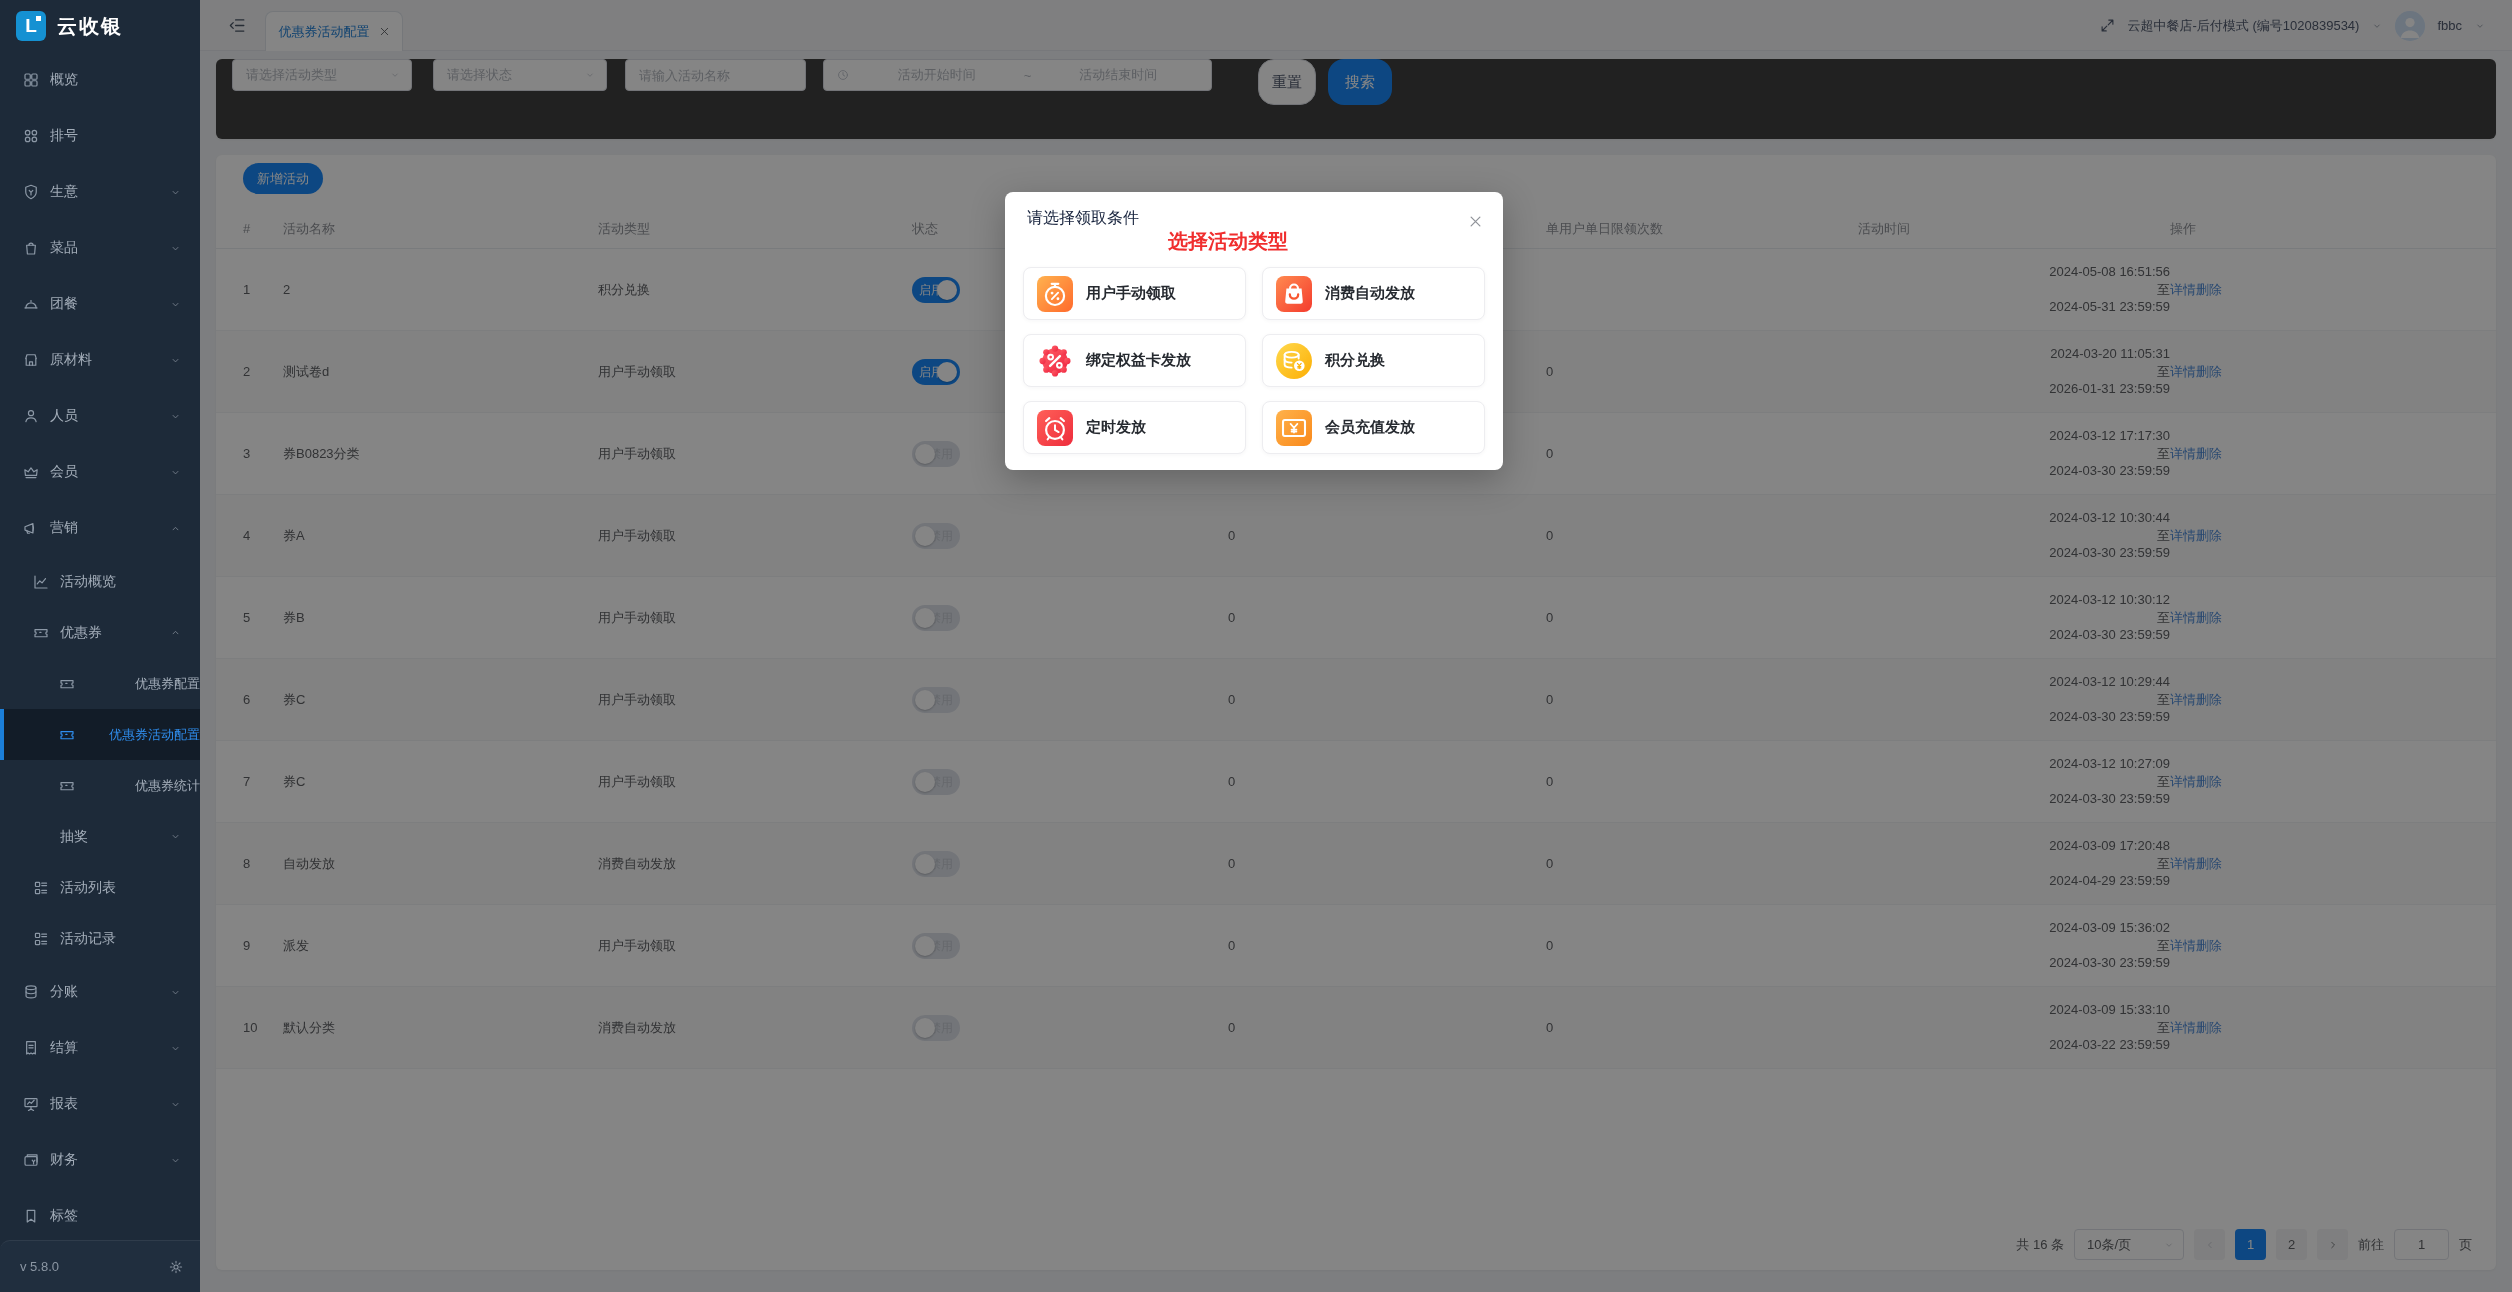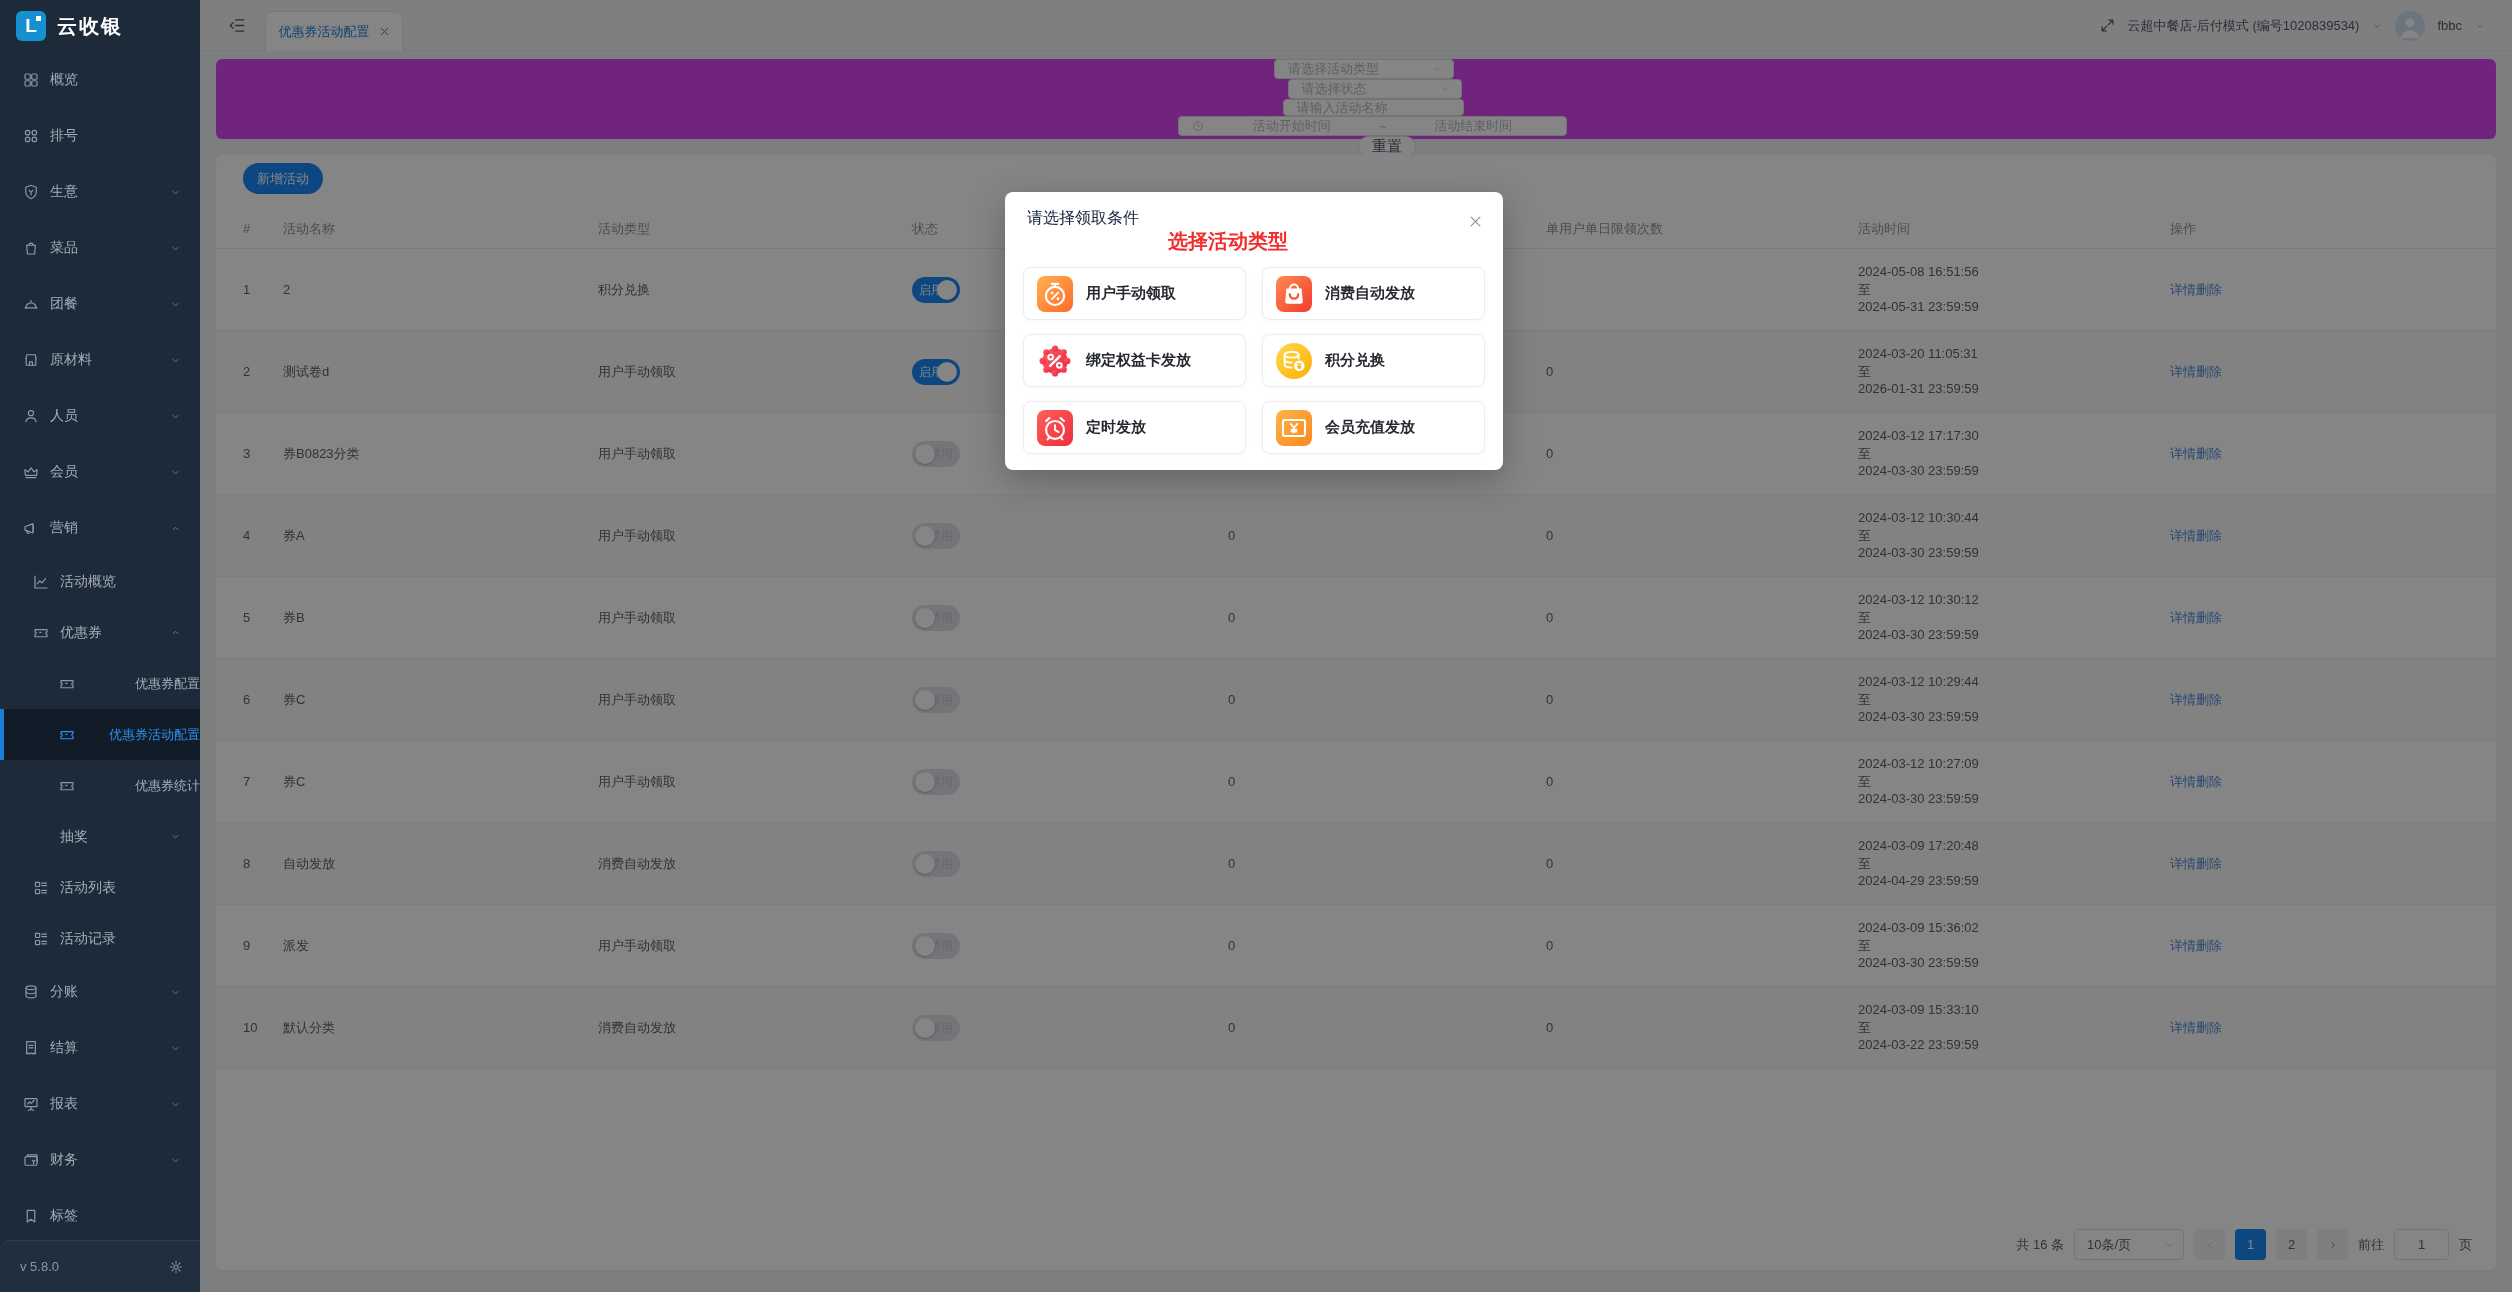--- a/index.html
+++ b/index.html
@@ -58,22 +58,22 @@
   .expand-btn svg { width:17px; height:17px; }
   .store-name { color:#515a6e; font-size:13px; }
   .chev-sm { width:12px; height:12px; color:#8a909c; }
   .chev-sm svg { width:12px; height:12px; }
   .avatar { width:30px; height:30px; border-radius:50%; background:#d6e5f8; overflow:hidden; }
   .avatar svg { width:30px; height:30px; }
   .username { color:#515a6e; font-size:13px; }
 
   
   .filter-card { position:absolute; left:16px; top:59px; width:2280px; height:80px;
-    background:#d946ef; border-radius:6px; box-shadow:0 1px 3px rgba(0,0,0,.05);
-    display:flex; align-items:center; padding-left:16px;flex-direction:column; }
+    background:#404040; border-radius:6px; box-shadow:0 1px 3px rgba(0,0,0,.05);
+    display:flex; align-items:flex-start; padding-left:16px; }
   .ctrl { height:32px; border:1px solid #dcdfe6; border-radius:4px; background:#fff;
     display:flex; align-items:center; font-size:13px; color:#b4b8bf; }
   .sel { justify-content:space-between; padding:0 10px 0 13px; cursor:pointer; }
   .sel .chevron { color:#c0c4cc; width:12px; height:12px; }
   .sel .chevron svg { width:12px; height:12px; }
   .sel-type { width:180px; }
   .sel-status { width:174px; margin-left:21px; }
   .txt-input { width:181px; margin-left:18px; padding:0 13px; border:1px solid #dcdfe6;
     border-radius:4px; height:32px; font-size:13px; color:#606266;
     font-family:inherit; outline:none; }
@@ -95,21 +95,21 @@
     border-radius:16px; background:#1989fa; color:#fff; font-size:13px;
     display:flex; align-items:center; cursor:pointer; }
   .trow { display:grid;
     grid-template-columns:40px 315px 314px 316px 318px 312px 312px 1fr;
     align-items:center; padding-left:27px; }
   .thead { position:absolute; left:0; right:0; top:54px; height:40px;
     border-bottom:1px solid #e8ebf0; color:#909399; font-size:13px; }
   .rows { position:absolute; left:0; right:0; top:94px; }
   .drow { height:82px; border-bottom:1px solid #f0f1f4; color:#606266; font-size:13px; }
   .drow.stripe { background:#fafafa; }
-  .time-cell span { display:block; line-height:17.5px; }
+  .time-cell span { display:block; line-height:17.5px;text-align:right; }
   .ops-cell { display:flex; gap:0; }
   .link { color:#4f8cd8; cursor:pointer; }
 
   
   .switch { width:48px; height:26px; border-radius:13px; position:relative; cursor:pointer; }
   .switch .sw-label { position:absolute; top:6px; font-size:12px; line-height:14px; }
   .switch .sw-knob { position:absolute; top:3px; width:20px; height:20px;
     border-radius:50%; background:#fff; box-shadow:0 1px 2px rgba(0,0,0,.2); }
   .switch.on { background:#1989fa; }
   .switch.on .sw-label { left:7px; color:#fff; }

